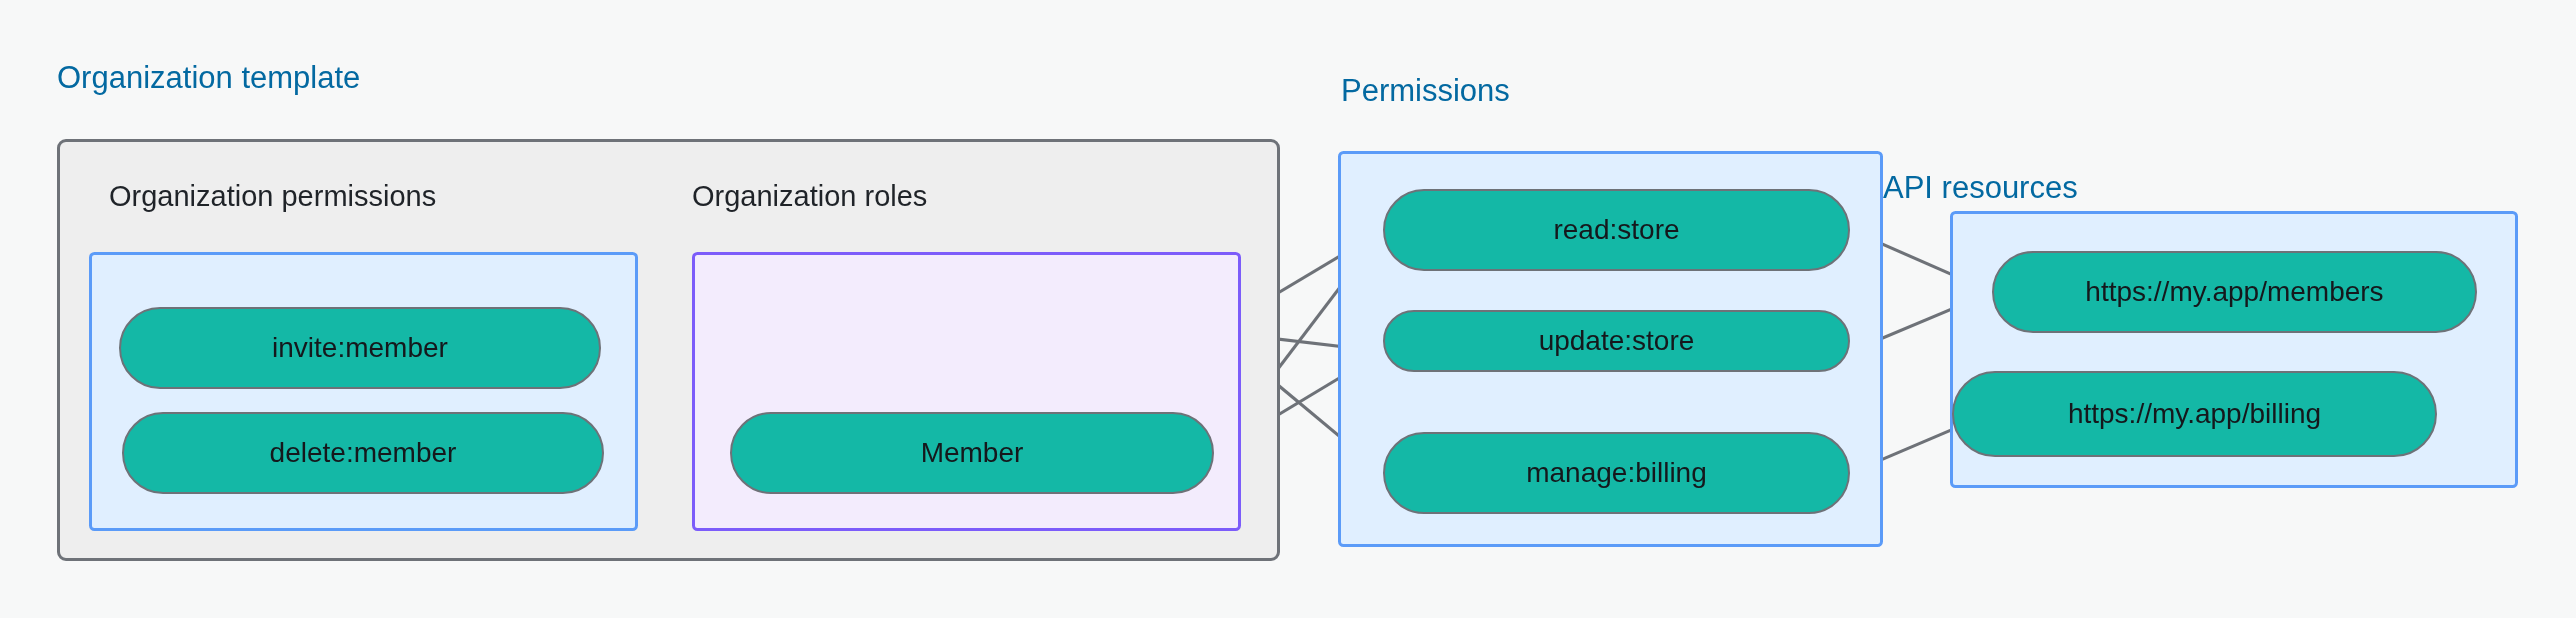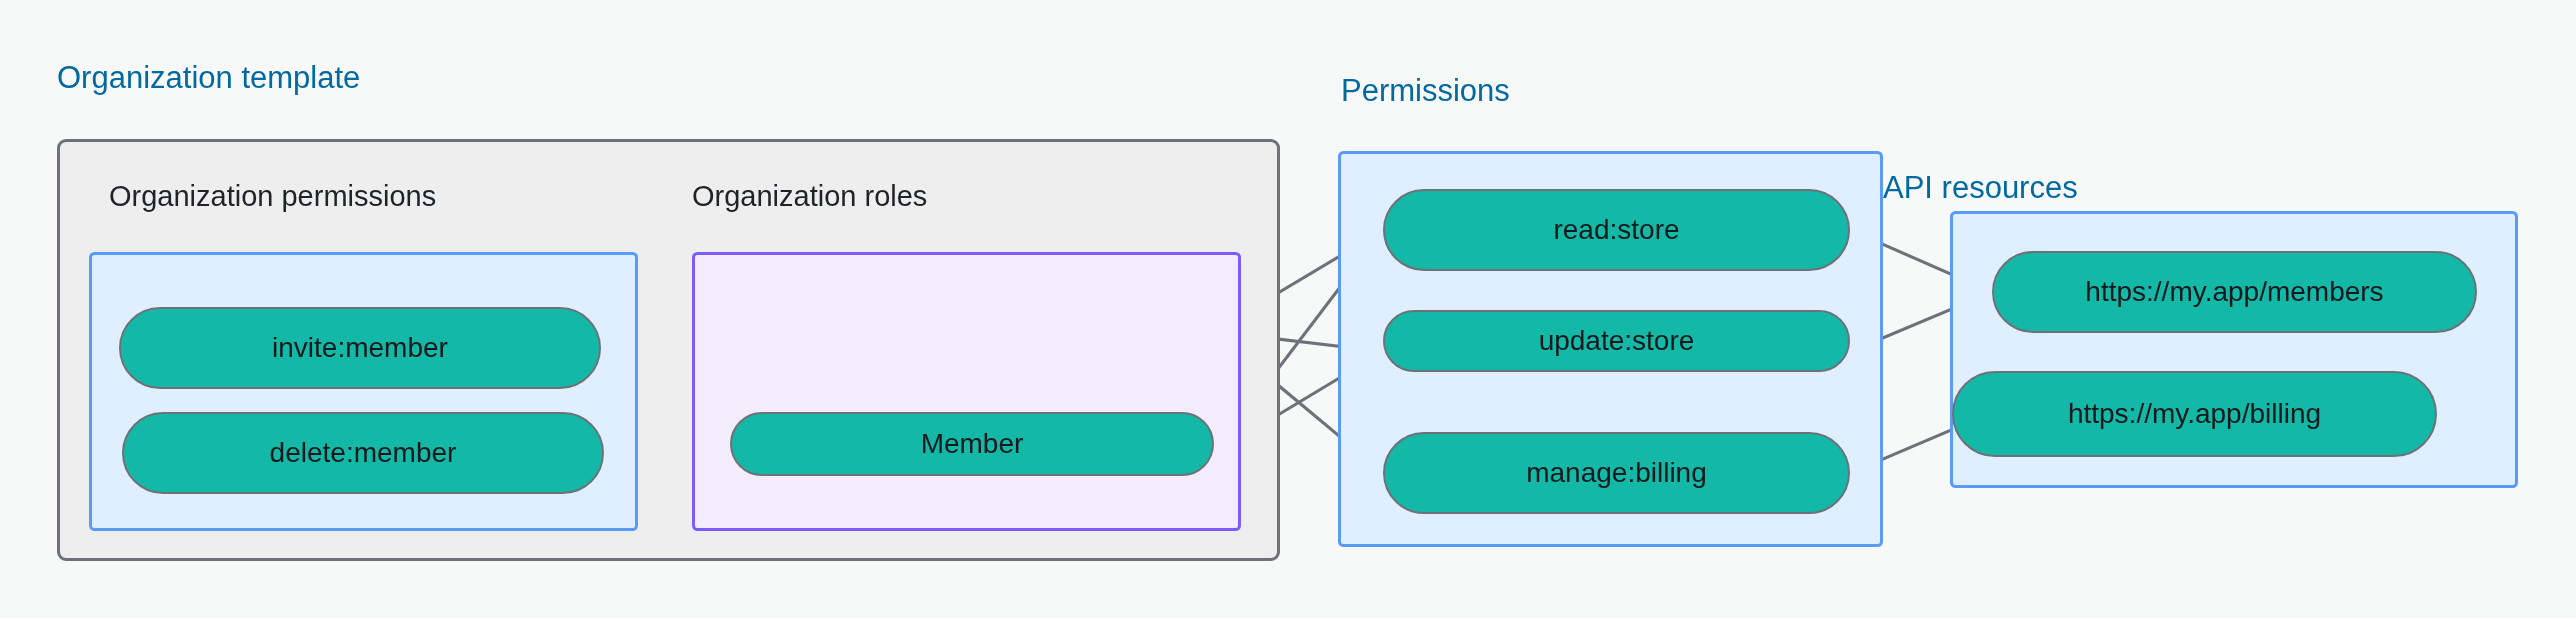--- a/index.html
+++ b/index.html
@@ -130,21 +130,21 @@
 
   <div class="pill" style="left:119px; top:290px; width:482px; height:82px;margin-top:17px;">invite:member</div>
 
   <div class="pill" style="left:122px; top:412px; width:482px; height:82px;">delete:member</div>
 
   <div class="group-title" style="left:692px; top:182px;">Organization roles</div>
 
   <div class="purple-box" style="left:692px; top:252px; width:549px; height:279px;"></div>
 
 
-  <div class="pill" style="left:730px; top:412px; width:484px; height:64px;">Member</div>
+  <div class="pill" style="left:730px; top:412px; width:484px; height:82px;">Member</div>
 
   <div class="section-title" style="left:1341px; top:75px;">Permissions</div>
 
   <div class="blue-box" style="left:1338px; top:151px; width:545px; height:396px;"></div>
 
   <div class="pill" style="left:1383px; top:189px; width:467px; height:82px;">read:store</div>
 
   <div class="pill" style="left:1383px; top:310px; width:467px; height:62px;">update:store</div>
 
   <div class="pill" style="left:1383px; top:432px; width:467px; height:82px;">manage:billing</div>

